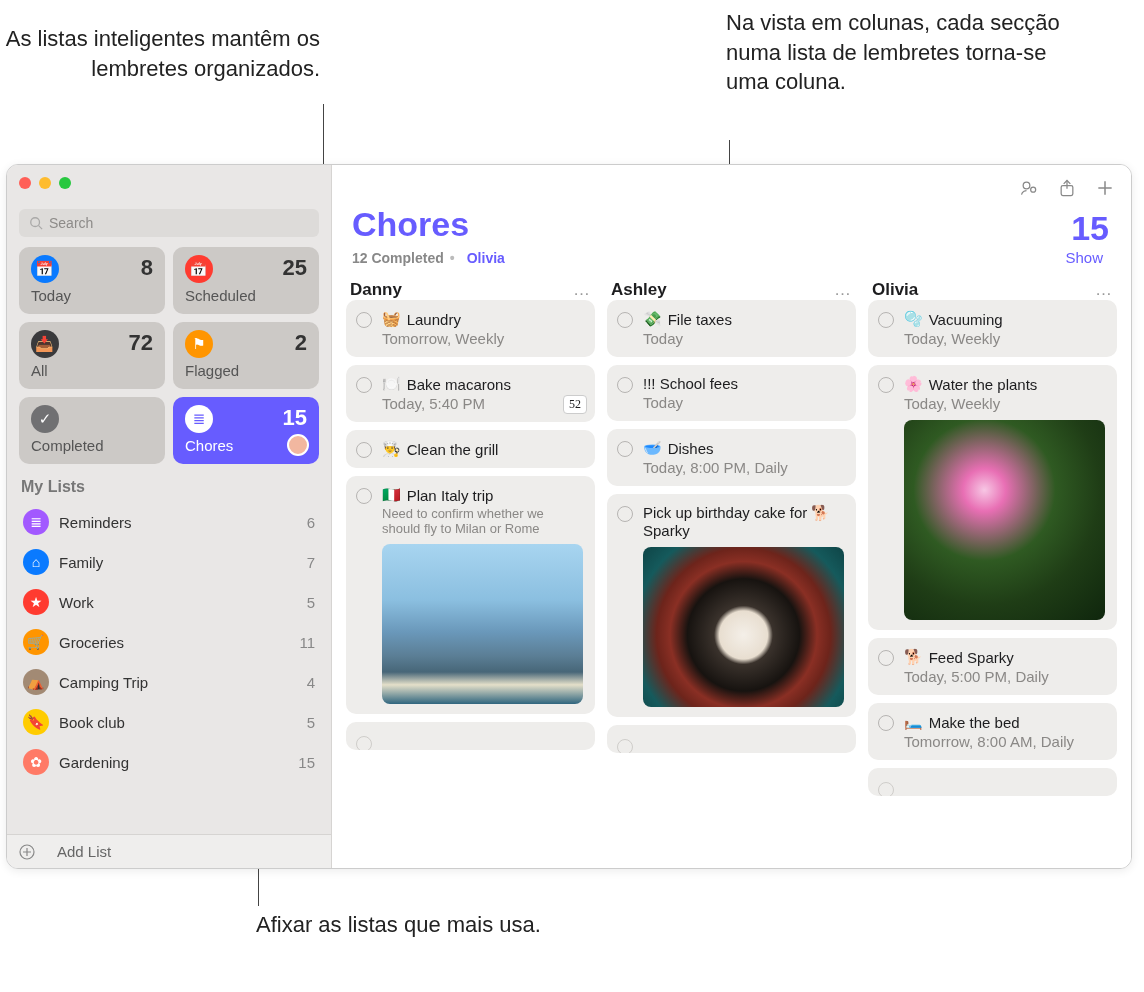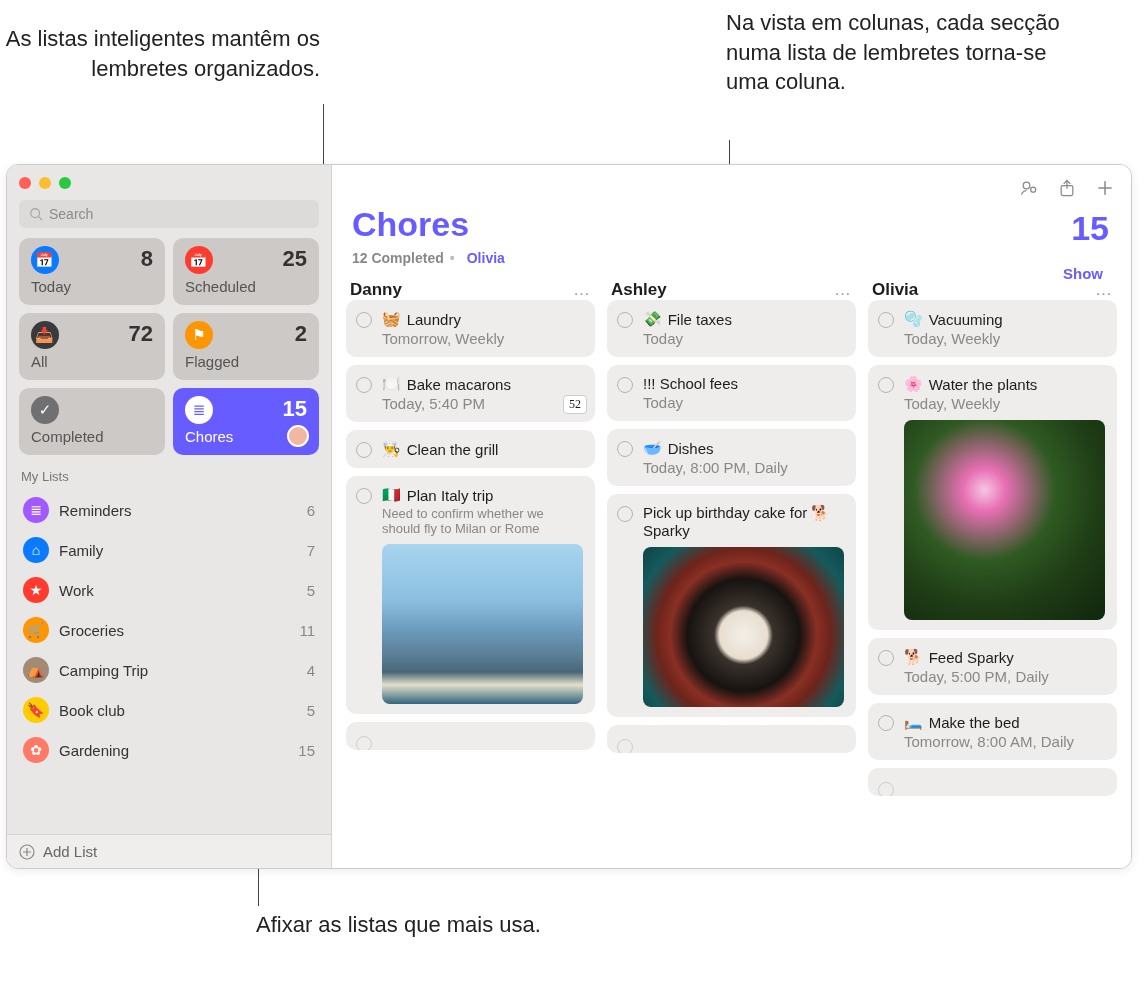--- a/index.html
+++ b/index.html
@@ -4,54 +4,54 @@
 <style>
   * { box-sizing: border-box; margin: 0; padding: 0; }
   body { font-family: -apple-system, "Helvetica Neue", Helvetica, Arial, sans-serif; background: #fff; width: 1144px; height: 992px; position: relative; color: #1d1d1f; }
   .callout { position: absolute; font-size: 22px; line-height: 1.35; color: #222; }
   .callout-line { position: absolute; background: #444; }
   .window { position: absolute; left: 6px; top: 164px; width: 1126px; height: 705px; border: 1px solid #ccc; border-radius: 12px; overflow: hidden; display: flex; background: #fff; box-shadow: 0 2px 10px rgba(0,0,0,0.08);}
   .sidebar { width: 325px; background: #e9e7e6; display: flex; flex-direction: column; border-right: 1px solid #d6d4d2; }
   .traffic { display:flex; gap:8px; padding:12px 12px 8px; }
   .traffic span { width:12px; height:12px; border-radius:50%; display:block; }
   .tl-close{background:#ff5f57;} .tl-min{background:#febc2e;} .tl-max{background:#28c840;}
-  .search { margin:3px 12px 10px; background:#dddbd9; border-radius:6px; padding:6px 10px; display:flex; align-items:center; gap:6px; color:#8d8b89; font-size:14px; }
+  .search { margin:12px 12px 10px; background:#dddbd9; border-radius:6px; padding:6px 10px; display:flex; align-items:center; gap:6px; color:#8d8b89; font-size:14px; }
   .search svg{width:14px;height:14px;opacity:.6}
   .smart-grid { display:grid; grid-template-columns:1fr 1fr; gap:8px; padding:0 12px; }
   .smart-card { background:#ccc9c6; border-radius:10px; padding:8px 12px 10px; position:relative; min-height:58px; }
   .smart-card .count{ position:absolute; top:8px; right:12px; font-size:22px; font-weight:700; color:#333;}
   .smart-card .label{ font-size:15px; color:#555; margin-top:4px;}
   .smart-card .iconwrap{ width:28px; height:28px; border-radius:50%; display:flex; align-items:center; justify-content:center; color:#fff; font-size:15px;}
   .smart-card.today .iconwrap{background:#0a7aff;}
   .smart-card.sched .iconwrap{background:#ff3b30;}
   .smart-card.all .iconwrap{background:#3a3a3c;}
   .smart-card.flag .iconwrap{background:#ff9500;}
   .smart-card.comp .iconwrap{background:#707072;}
   .smart-card.selected{ background:#675cff; color:#fff;}
   .smart-card.selected .count{color:#fff;}
   .smart-card.selected .label{color:#fff;}
   .smart-card .avatar-mini{ position:absolute; right:10px; bottom:8px; width:22px; height:22px; border-radius:50%; background:#f2b7a0; border:2px solid #fff;}
-  .section-label{ padding:14px 14px 6px; font-size:13px; font-weight:400; color:#777;}
+  .section-label{ padding:14px 14px 6px; font-size:16px; font-weight:700; color:#777;}
   .lists{ flex:1; overflow-y:auto; padding:0 6px 0 6px;}
   .list-row{ display:flex; align-items:center; gap:10px; padding:7px 10px; border-radius:6px; cursor:default;}
   .list-row .dot{ width:26px; height:26px; border-radius:50%; display:flex; align-items:center; justify-content:center; color:#fff; font-size:14px;}
   .list-row .name{ flex:1; font-size:15px; color:#333;}
   .list-row .num{ font-size:15px; color:#888;}
-  .addlist{ border-top:1px solid #d6d4d2; padding:8px 12px; display:flex; align-items:center; gap:8px; color:#666; font-size:15px; background:rgba(255,255,255,0.3);}
+  .addlist{ border-top:1px solid #d6d4d2; padding:8px 12px; display:flex; align-items:center; gap:22px; color:#666; font-size:15px; background:rgba(255,255,255,0.3);}
   .addlist svg{width:16px;height:16px;}
 
   .main { flex:1; display:flex; flex-direction:column; background:#fff; }
   .toolbar-top{ height:38px; display:flex; justify-content:flex-end; align-items:center; gap:18px; padding:8px 16px 0; color:#888;}
   .toolbar-top svg{width:20px;height:20px;}
   .header{ padding:2px 20px 6px; }
   .header h1{ font-size:34px; font-weight:700; color:#675cff;}
   .mainwrap{position:relative;}
   .subhead{ padding:0 20px 10px; font-size:14px; color:#888; display:flex; align-items:center;font-weight:bold;}
   .subhead .clear{ color:#675cff; margin-left:6px; cursor:pointer;}
-  .showlink{ position:absolute; right:28px; top:100px; color:#675cff; font-size:15px;font-weight:bold;}
+  .showlink{ position:absolute; right:28px; top:84px; color:#675cff; font-size:15px;}
   .columns{ flex:1; display:flex; gap:12px; padding:0 14px 12px; overflow:hidden;}
   .col{ flex:1; display:flex; flex-direction:column; min-width:0;}
   .colhead{ display:flex; align-items:center; justify-content:space-between; padding:4px 4px 0; font-size:17px; font-weight:700;}
   .colhead .more{ color:#999; letter-spacing:1px; font-weight:400; cursor:pointer;}
   .items{ display:flex; flex-direction:column; gap:8px; overflow-y:auto;}
   .rem{ background:#eeedeb; border-radius:10px; padding:10px 12px; position:relative; font-size:15px;}
   .rem .circle{ width:16px; height:16px; border:1.5px solid #b6b4b2; border-radius:50%; position:absolute; left:10px; top:12px; background:transparent;}
   .rem .body{ margin-left:24px;}
   .rem .title{ display:flex; align-items:center; gap:6px;}
   .rem .meta{ font-size:15px; color:#8a8886; margin-top:2px;}

